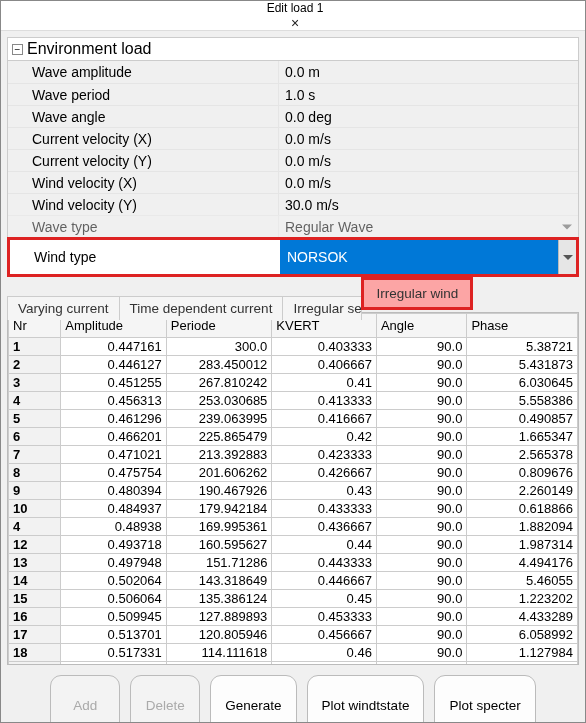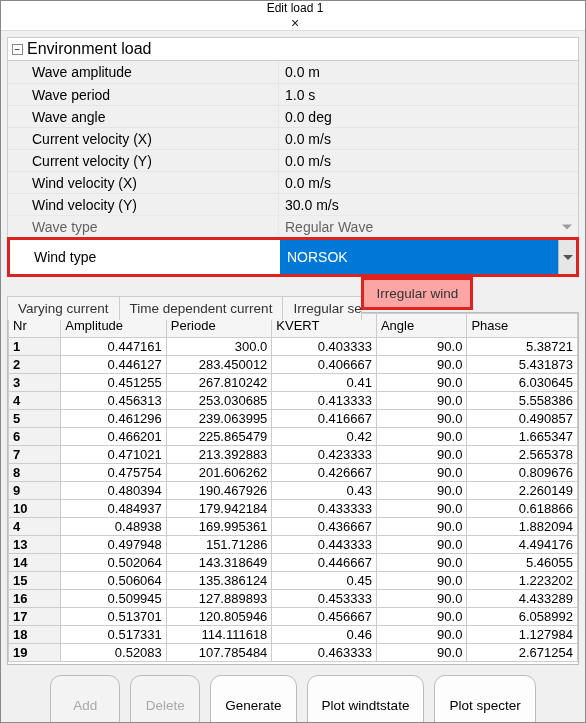--- a/index.html
+++ b/index.html
@@ -371,20 +371,28 @@
           </tr>
           <tr>
             <td class="nr">4</td>
             <td class="num">0.48938</td>
             <td class="num">169.995361</td>
             <td class="num">0.436667</td>
             <td class="num">90.0</td>
             <td class="num">1.882094</td>
           </tr>
           <tr>
+            <td class="nr">12</td>
+            <td class="num">0.493718</td>
+            <td class="num">160.595627</td>
+            <td class="num">0.44</td>
+            <td class="num">90.0</td>
+            <td class="num">1.987314</td>
+          </tr>
+          <tr>
             <td class="nr">13</td>
             <td class="num">0.497948</td>
             <td class="num">151.71286</td>
             <td class="num">0.443333</td>
             <td class="num">90.0</td>
             <td class="num">4.494176</td>
           </tr>
           <tr>
             <td class="nr">14</td>
             <td class="num">0.502064</td>

